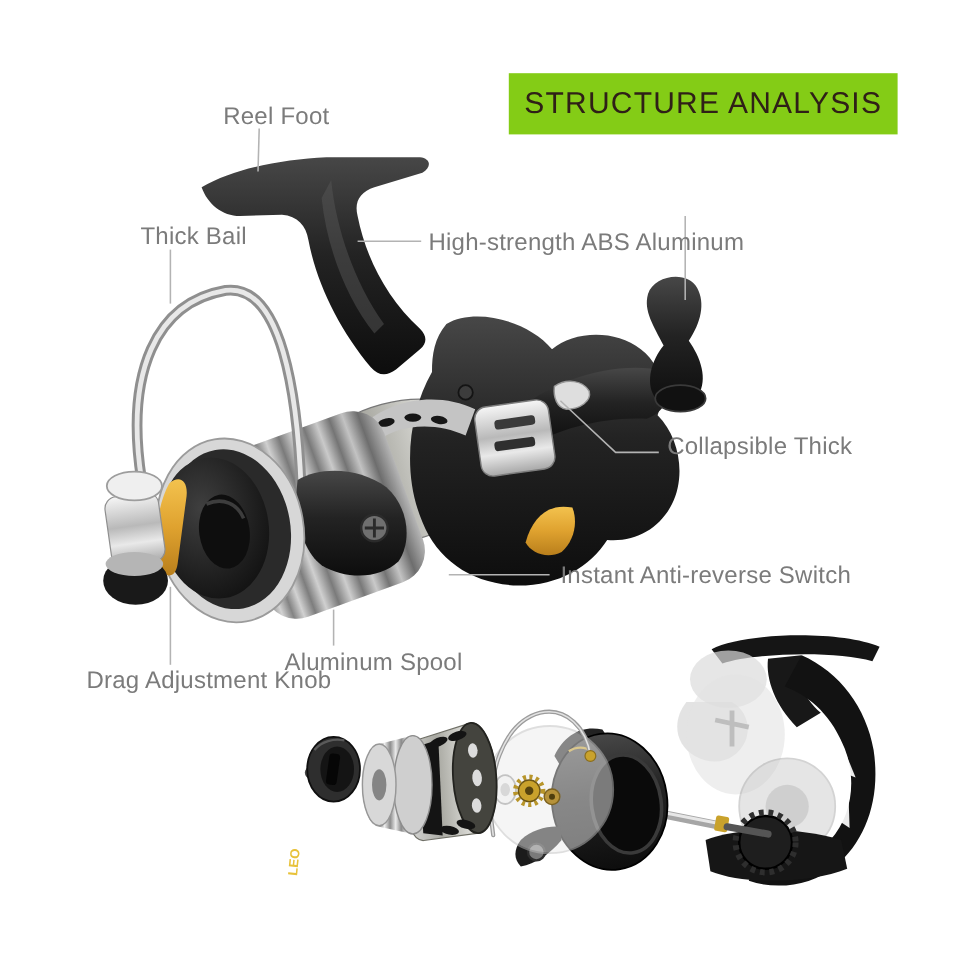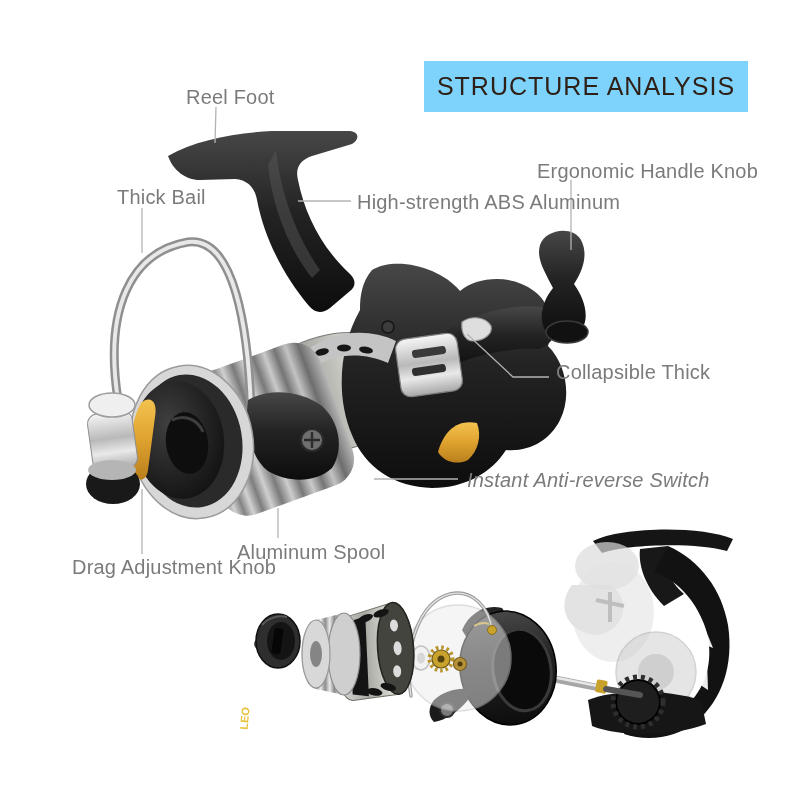--- a/index.html
+++ b/index.html
@@ -8,21 +8,21 @@
     font-family:"Liberation Sans", sans-serif;overflow:hidden;
   }
   .stage{position:absolute;left:0;top:0;width:800px;height:800px;}
   svg{position:absolute;left:0;top:0;}
   .lbl{
     position:absolute;color:#7b7b7b;font-size:20px;line-height:19px;
     white-space:nowrap;letter-spacing:.2px;
   }
   .banner{
     position:absolute;left:424px;top:61px;width:324px;height:51px;
-    background:#7dd3fc;display:flex;align-items:center;justify-content:center;
+    background:#84cc16;display:flex;align-items:center;justify-content:center;
   }
   .banner-text{
     color:#2F2017;font-size:25px;letter-spacing:1px;font-weight:500;
   }
 </style>
 </head>
 <body>
 
 <div class="stage">
 
@@ -256,21 +256,20 @@
     </g>
   </svg>
 
   <div class="banner">
     <span class="banner-text">STRUCTURE ANALYSIS</span>
   </div>
 
   <div class="lbl" style="left:186px;top:88px;">Reel Foot</div>
   <div class="lbl" style="left:117px;top:188px;">Thick Bail</div>
   <div class="lbl" style="left:357px;top:193px;">High-strength ABS Aluminum</div>
-  <div class="lbl" style="left:537px;top:162px;">Ergonomic Handle Knob</div>
   <div class="lbl" style="left:556px;top:363px;">
     <div>Collapsible Thick</div>
   </div>
-  <div class="lbl" style="left:467px;top:471px;font-style:italic;">Instant Anti-reverse Switch</div>
+  <div class="lbl" style="left:467px;top:471px;">Instant Anti-reverse Switch</div>
   <div class="lbl" style="left:237px;top:543px;">Aluminum Spool</div>
   <div class="lbl" style="left:72px;top:558px;">Drag Adjustment Knob</div>
 
 </div>
 
 </body></html>

